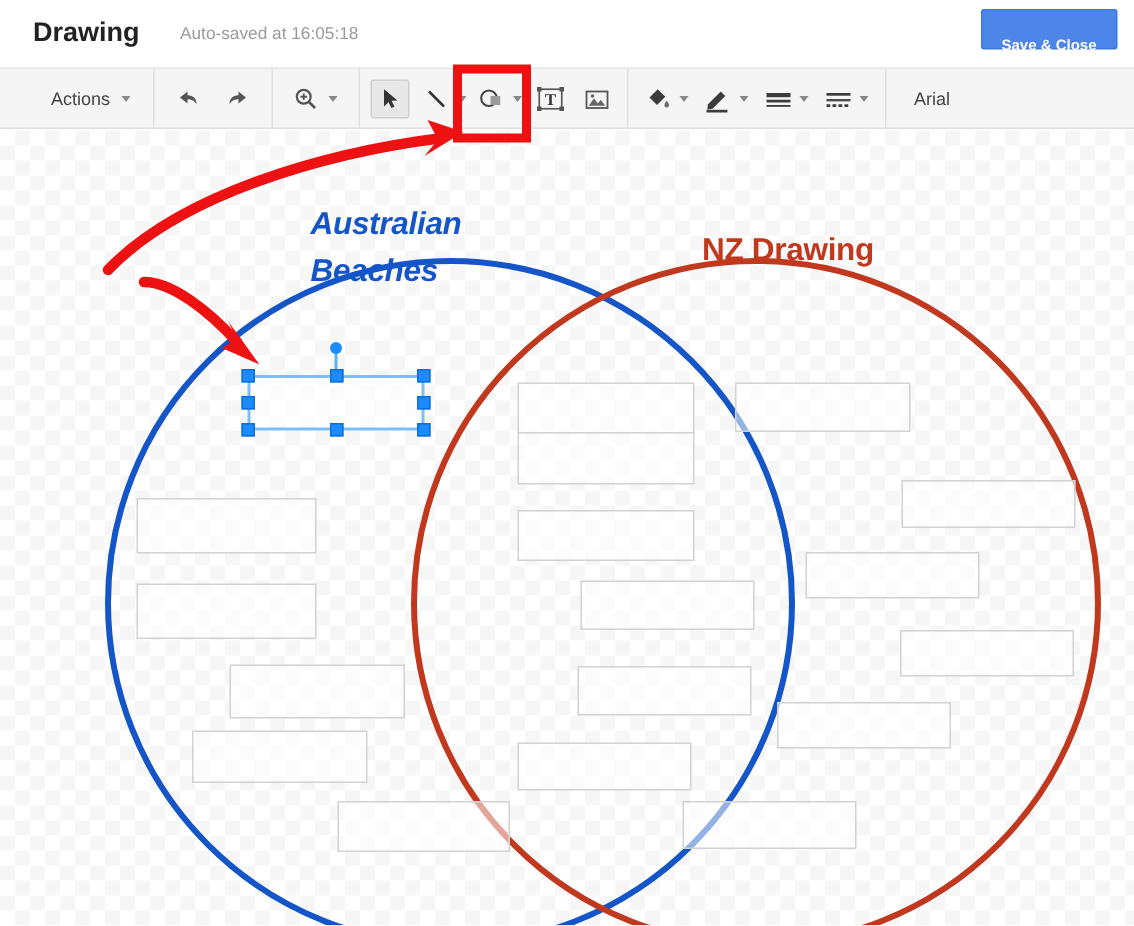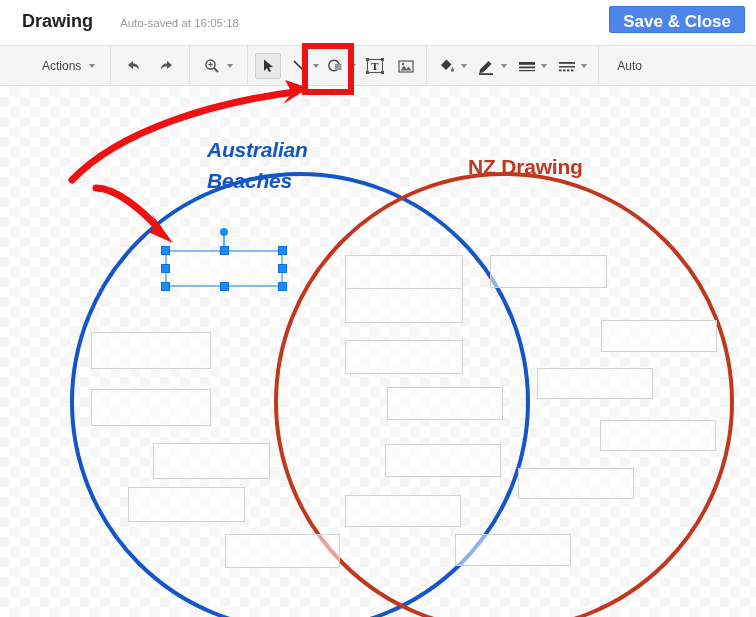--- a/index.html
+++ b/index.html
@@ -27,26 +27,26 @@
     position: absolute; left: 22px; top: 11px;
     font-size: 18px; font-weight: bold; color: #222222;
     letter-spacing: 0px;
   }
   #autosave {
     position: absolute; left: 120px; top: 17px;
     font-size: 11.5px; color: #9a9a9a;
   }
   #save-close {
     position: absolute; right: 11px; top: 6px;
-    height: 27px; padding: 2px 13px;
+    height: 27px; padding: 11px 13px;
     background: #4d86e8;
     border: 1px solid #3b78e0;
     border-radius: 2px;
     color: #ffffff;
-    font-size: 17px; font-weight: bold;
+    font-size: 10px; font-weight: bold;
     line-height: 25px;
     cursor: pointer;
     white-space: nowrap;
   }
 
   
   #toolbar {
     position: absolute; left: 0; top: 46px;
     width: 756px; height: 40px;
     background: #f5f5f5;
@@ -174,21 +174,21 @@
 <div id="app">
 
   <div id="header">
     <div id="doc-title">Drawing</div>
     <div id="autosave">Auto-saved at 16:05:18</div>
     <div id="save-close">Save &amp; Close</div>
   </div>
 
   <div id="toolbar">
 
-    <div class="tgroup" style="padding-left:36px;padding-right:10px;">
+    <div class="tgroup" style="padding-left:28px;padding-right:10px;">
       <div class="tlabel">Actions</div>
       <div class="caret"></div>
     </div>
 
     <div class="tgroup" style="padding:0 9px;">
       <div class="tbtn" style="margin-right:8px;">
         <svg width="18" height="18" viewBox="0 0 18 18">
           <path d="M4 8 L9 4 L9 6.5 C13 6.5 15 9 15 12.5 C13.5 10 11.5 9.2 9 9.2 L9 12 Z" fill="#555"></path>
         </svg>
       </div>
@@ -282,21 +282,21 @@
             <rect x="10" y="12.5" width="2.5" height="1.8"></rect>
             <rect x="14" y="12.5" width="2.5" height="1.8"></rect>
           </g>
         </svg>
       </div>
       <div class="caret tight"></div>
     </div>
 
 
     <div class="tgroup noborder" style="padding:0 6px 0 18px;">
-      <div class="tlabel" style="padding-left:0;">Auto</div>
+      <div class="tlabel" style="padding-left:0;">Arial</div>
 
     </div>
 
   </div>
 
   <div id="canvas">
 
     <svg id="venn-svg" width="756" height="530">
       <circle id="circle-left" cx="300" cy="315" r="228" fill="none" stroke="#1455c8" stroke-width="4"></circle>
       <circle id="circle-right" cx="504" cy="315" r="228" fill="none" stroke="#c0391e" stroke-width="4"></circle>

